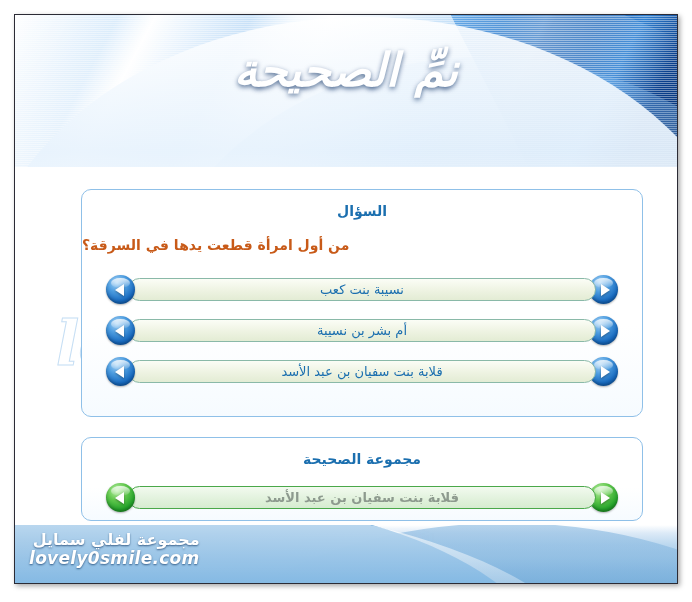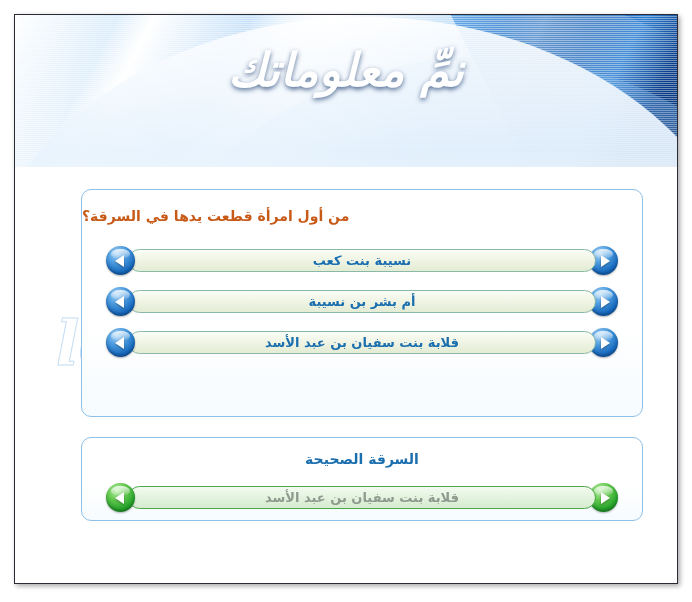--- a/index.html
+++ b/index.html
@@ -219,21 +219,21 @@
     box-sizing: border-box;
     border: 1px solid #8ab9a8;
     border-radius: 12px;
     background: linear-gradient(to bottom, #fbfdf6 0%, #eef3e2 55%, #e3ecd4 100%);
     display: flex;
     align-items: center;
     justify-content: center;
   }
   .option-label {
     font-size: 13px;
-    font-weight: 700;
+    font-weight: 400;
     color: #1b6faf;
     direction: rtl;
     white-space: nowrap;
   }
 
   
   .nub {
     position: absolute;
     top: 0;
     width: 29px;
@@ -378,29 +378,30 @@
 <body>
 
 <div class="page-frame">
 
   <div class="header">
     <div class="header-sheen-a"></div>
     <div class="header-sheen-b"></div>
     <div class="header-stripes"></div>
     <div class="header-curve2"></div>
     <div class="header-curve"></div>
-    <div class="brand-logo">نمِّ معلوماتك</div>
+    <div class="brand-logo">نمِّ الصحيحة</div>
   </div>
 
   <div class="content">
 
     <div class="watermark">lovely0smile.com</div>
 
     <div class="panel panel-question">
 
+      <div class="panel-title">السؤال</div>
 
       <div class="question-text">من أول امرأة قطعت يدها في السرقة؟</div>
 
       <div class="options">
 
         <div class="option-row">
           <span class="nub nub-blue right">
             <span class="tri tri-right"></span>
           </span>
           <div class="option-bar">
@@ -433,32 +434,42 @@
           <span class="nub nub-blue left">
             <span class="tri tri-left"></span>
           </span>
         </div>
 
       </div>
     </div>
 
     <div class="panel panel-answer">
 
-      <div class="panel-title">السرقة الصحيحة</div>
+      <div class="panel-title">مجموعة الصحيحة</div>
 
       <div class="answer-row">
         <span class="nub nub-green right">
           <span class="tri tri-right"></span>
         </span>
         <div class="answer-bar">
           <span class="answer-label">قلابة بنت سفيان بن عبد الأسد</span>
         </div>
         <span class="nub nub-green left">
           <span class="tri tri-left"></span>
         </span>
       </div>
 
     </div>
 
   </div>
 
+  <div class="footer">
+    <div class="footer-wave-c"></div>
+    <div class="footer-shadowband"></div>
+    <div class="footer-wave-a"></div>
+    <div class="footer-wave-b"></div>
+    <div class="footer-brand">
+      <div class="footer-brand-ar">مجموعة لفلي سمايل</div>
+      <div class="footer-brand-en">lovely0smile.com</div>
+    </div>
+  </div>
 
 </div>
 
 </body></html>

